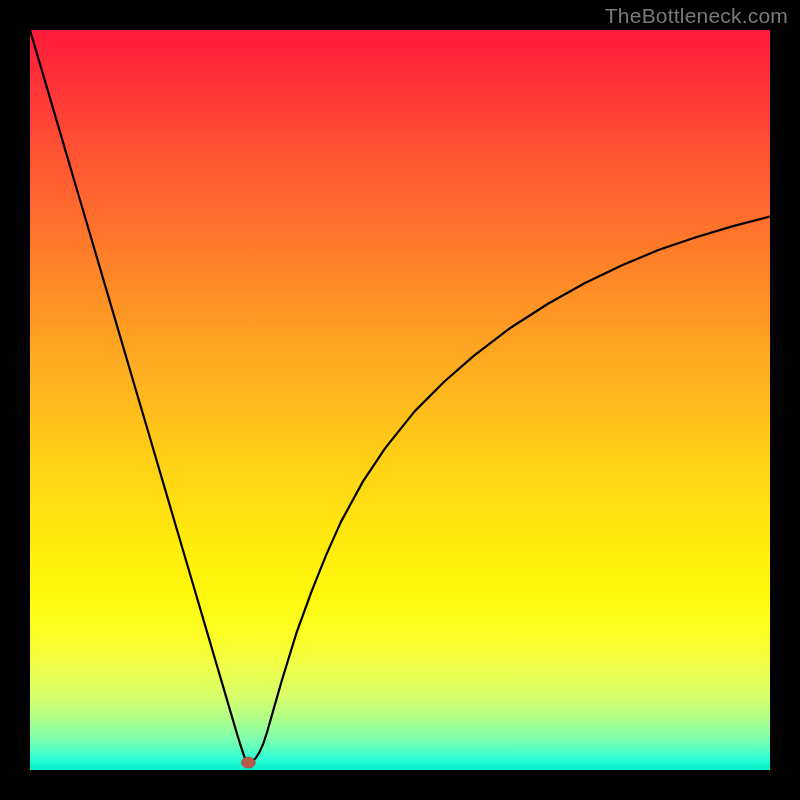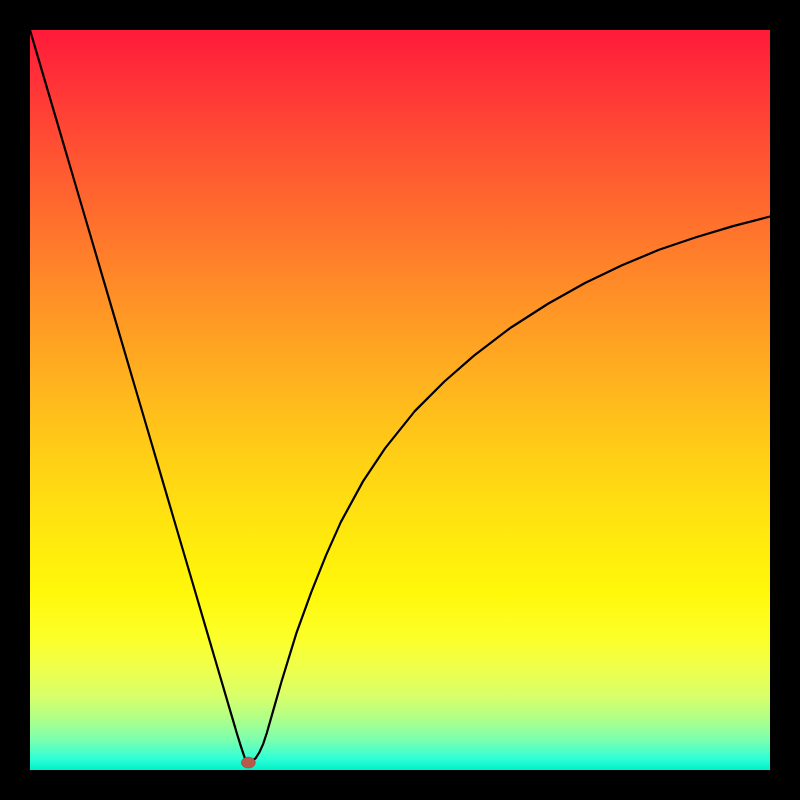--- a/index.html
+++ b/index.html
@@ -60,20 +60,21 @@
     position: absolute;
     inset: 0;
     width: 100%;
     height: 100%;
   }
 </style>
 </head>
 <body>
 
 <div class="container">
+  <div class="watermark">TheBottleneck.com</div>
   <div class="plot-area">
     <div class="gradient-bg"></div>
     <svg class="curve" viewBox="0 0 740 740" preserveAspectRatio="none">
       <path id="curve-path" fill="none" stroke="#000" stroke-width="2.2" stroke-linejoin="round" stroke-linecap="round" d="M0.00 0.00 L14.80 50.32 L29.60 100.64 L44.40 150.96 L59.20 201.28 L74.00 251.60 L88.80 301.92 L103.60 352.24 L118.40 402.56 L133.20 452.88 L148.00 503.20 L162.80 553.52 L177.60 603.84 L185.00 629.00 L192.40 654.16 L199.80 679.32 L203.50 691.90 L207.20 704.48 L210.90 716.32 L214.60 727.42 L218.30 731.12 L222.00 731.12 L225.70 728.16 L229.40 722.24 L233.10 714.10 L236.80 703.00 L244.20 677.10 L251.60 651.20 L266.40 603.10 L281.20 562.40 L296.00 525.40 L310.80 492.10 L333.00 451.40 L355.20 418.10 L384.80 381.10 L414.40 351.50 L444.00 325.60 L481.00 297.48 L518.00 273.80 L555.00 253.08 L592.00 235.32 L629.00 219.78 L666.00 207.20 L703.00 196.10 L740.00 186.48"></path>
       <ellipse id="min-marker" rx="7" ry="5.5" fill="#b85a4a" stroke="#9a4a3c" stroke-width="0.6" cx="218.30" cy="732.60"></ellipse>
     </svg>
   </div>
 </div>
 
 </body></html>

